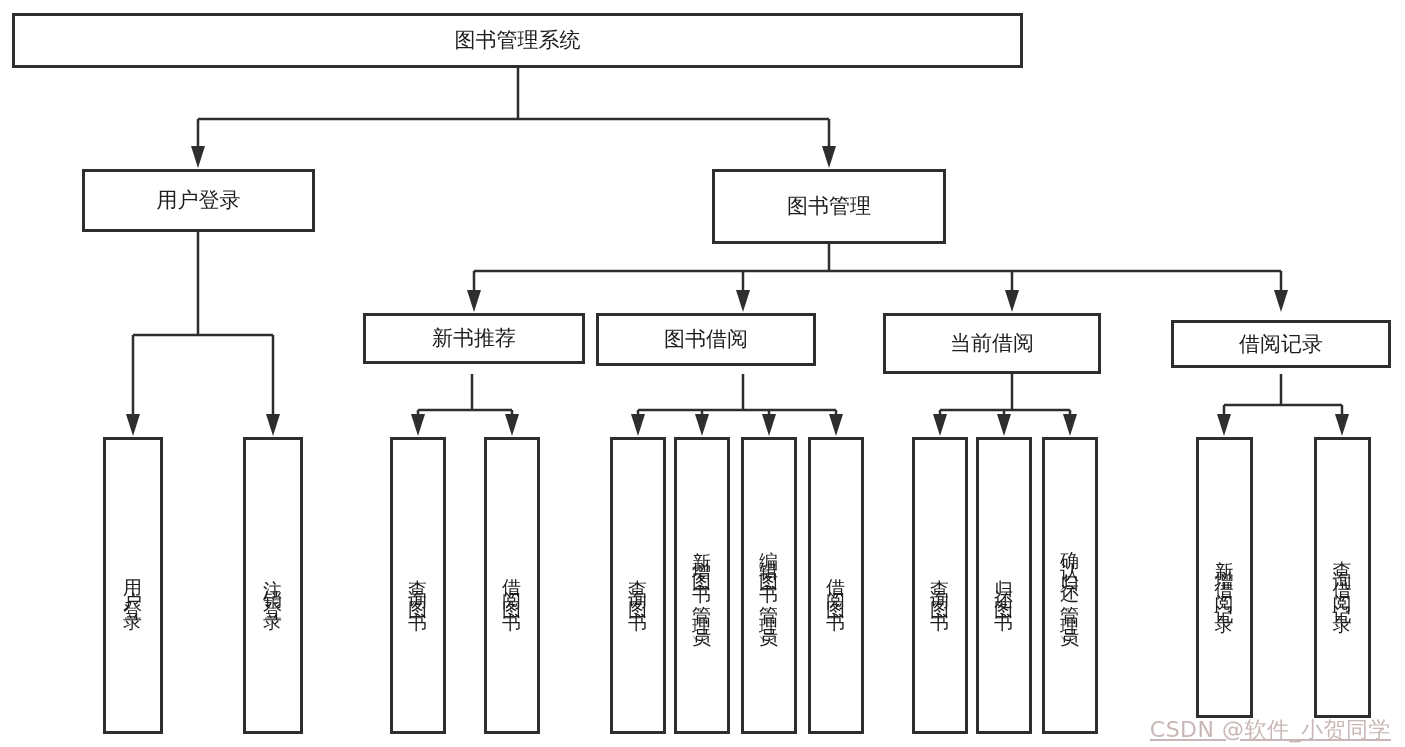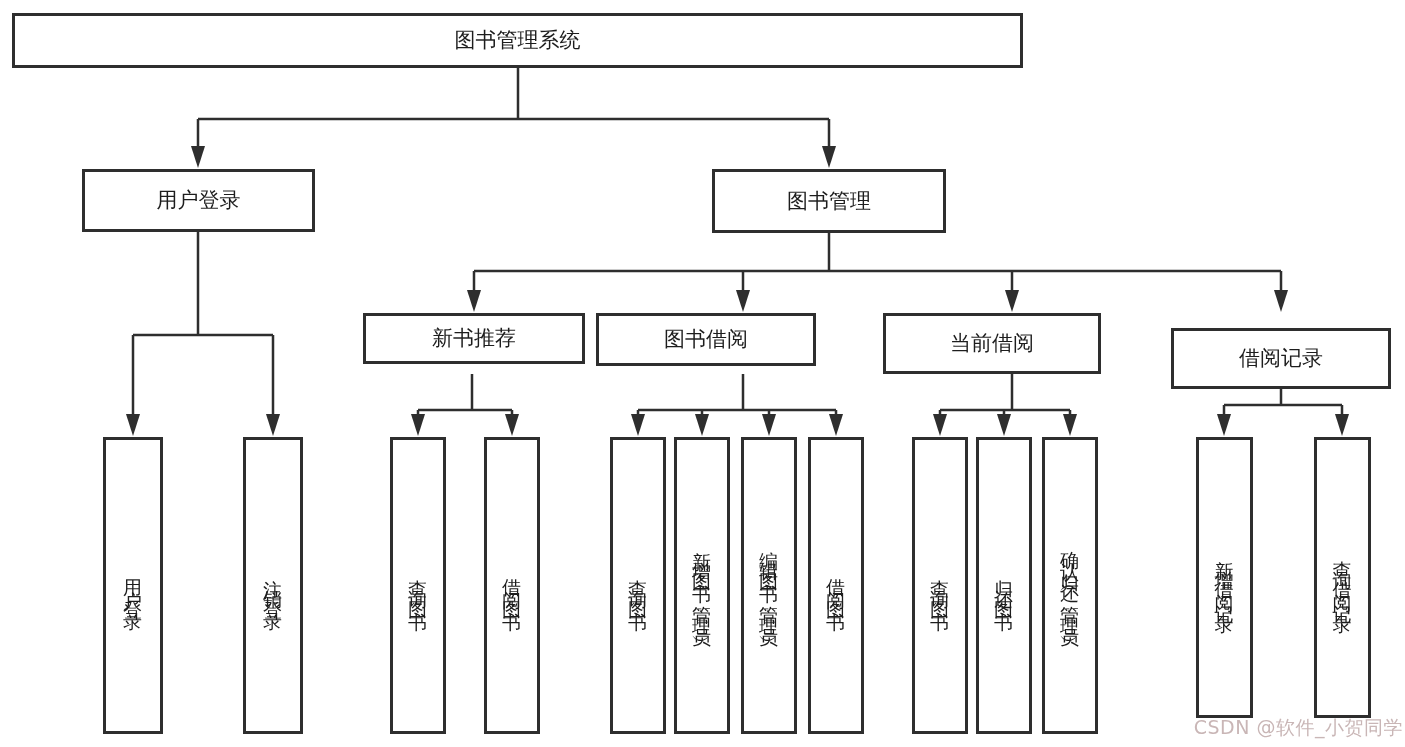--- a/index.html
+++ b/index.html
@@ -21,22 +21,22 @@
     position:absolute;box-sizing:border-box;background:var(--background);
     border:3px solid var(--line-color);
     display:flex;align-items:center;justify-content:center;
     font-size:21px;line-height:1;white-space:nowrap;
   }
   .node.v{
     writing-mode:vertical-rl;text-orientation:upright;
     font-size:19px;letter-spacing:11px;white-space:normal;
   }
   .watermark{
-    position:absolute;right:2px;top:715px;
-    font-size:19px;letter-spacing:0.5px;color:var(--watermark-color);
+    position:absolute;right:14px;top:715px;
+    font-size:22px;letter-spacing:0.5px;color:var(--watermark-color);text-decoration:underline;
   }
 </style>
 </head>
 <body>
 
 <div class="stage">
 
   <svg class="connectors" viewBox="0 0 1405 747" aria-hidden="true">
 
     <path d="M518 68 L518 119 M198 119 L829 119 M198 119 L198 148 M829 119 L829 148"></path>
@@ -74,34 +74,34 @@
     <polygon points="1335,414 1349,414 1342,436"></polygon>
   </svg>
 
   <div class="node" style="left:12px;top:13px;width:1011px;height:55px">
     <span>图书管理系统</span>
   </div>
 
   <div class="node" style="left:82px;top:169px;width:233px;height:63px">
     <span>用户登录</span>
   </div>
-  <div class="node" style="left:712px;top:169px;width:234px;height:64px">
+  <div class="node" style="left:712px;top:169px;width:234px;height:75px">
     <span>图书管理</span>
   </div>
 
   <div class="node" style="left:363px;top:313px;width:222px;height:51px">
     <span>新书推荐</span>
   </div>
   <div class="node" style="left:596px;top:313px;width:220px;height:53px">
     <span>图书借阅</span>
   </div>
   <div class="node" style="left:883px;top:313px;width:218px;height:61px">
     <span>当前借阅</span>
   </div>
-  <div class="node" style="left:1171px;top:328px;width:220px;height:61px">
+  <div class="node" style="left:1171px;top:320px;width:220px;height:48px">
     <span>借阅记录</span>
   </div>
 
   <div class="node v" style="left:103px;top:437px;width:60px;height:297px">
     <span>用户登录</span>
   </div>
   <div class="node v" style="left:243px;top:437px;width:60px;height:297px">
     <span>注销登录</span>
   </div>
 

